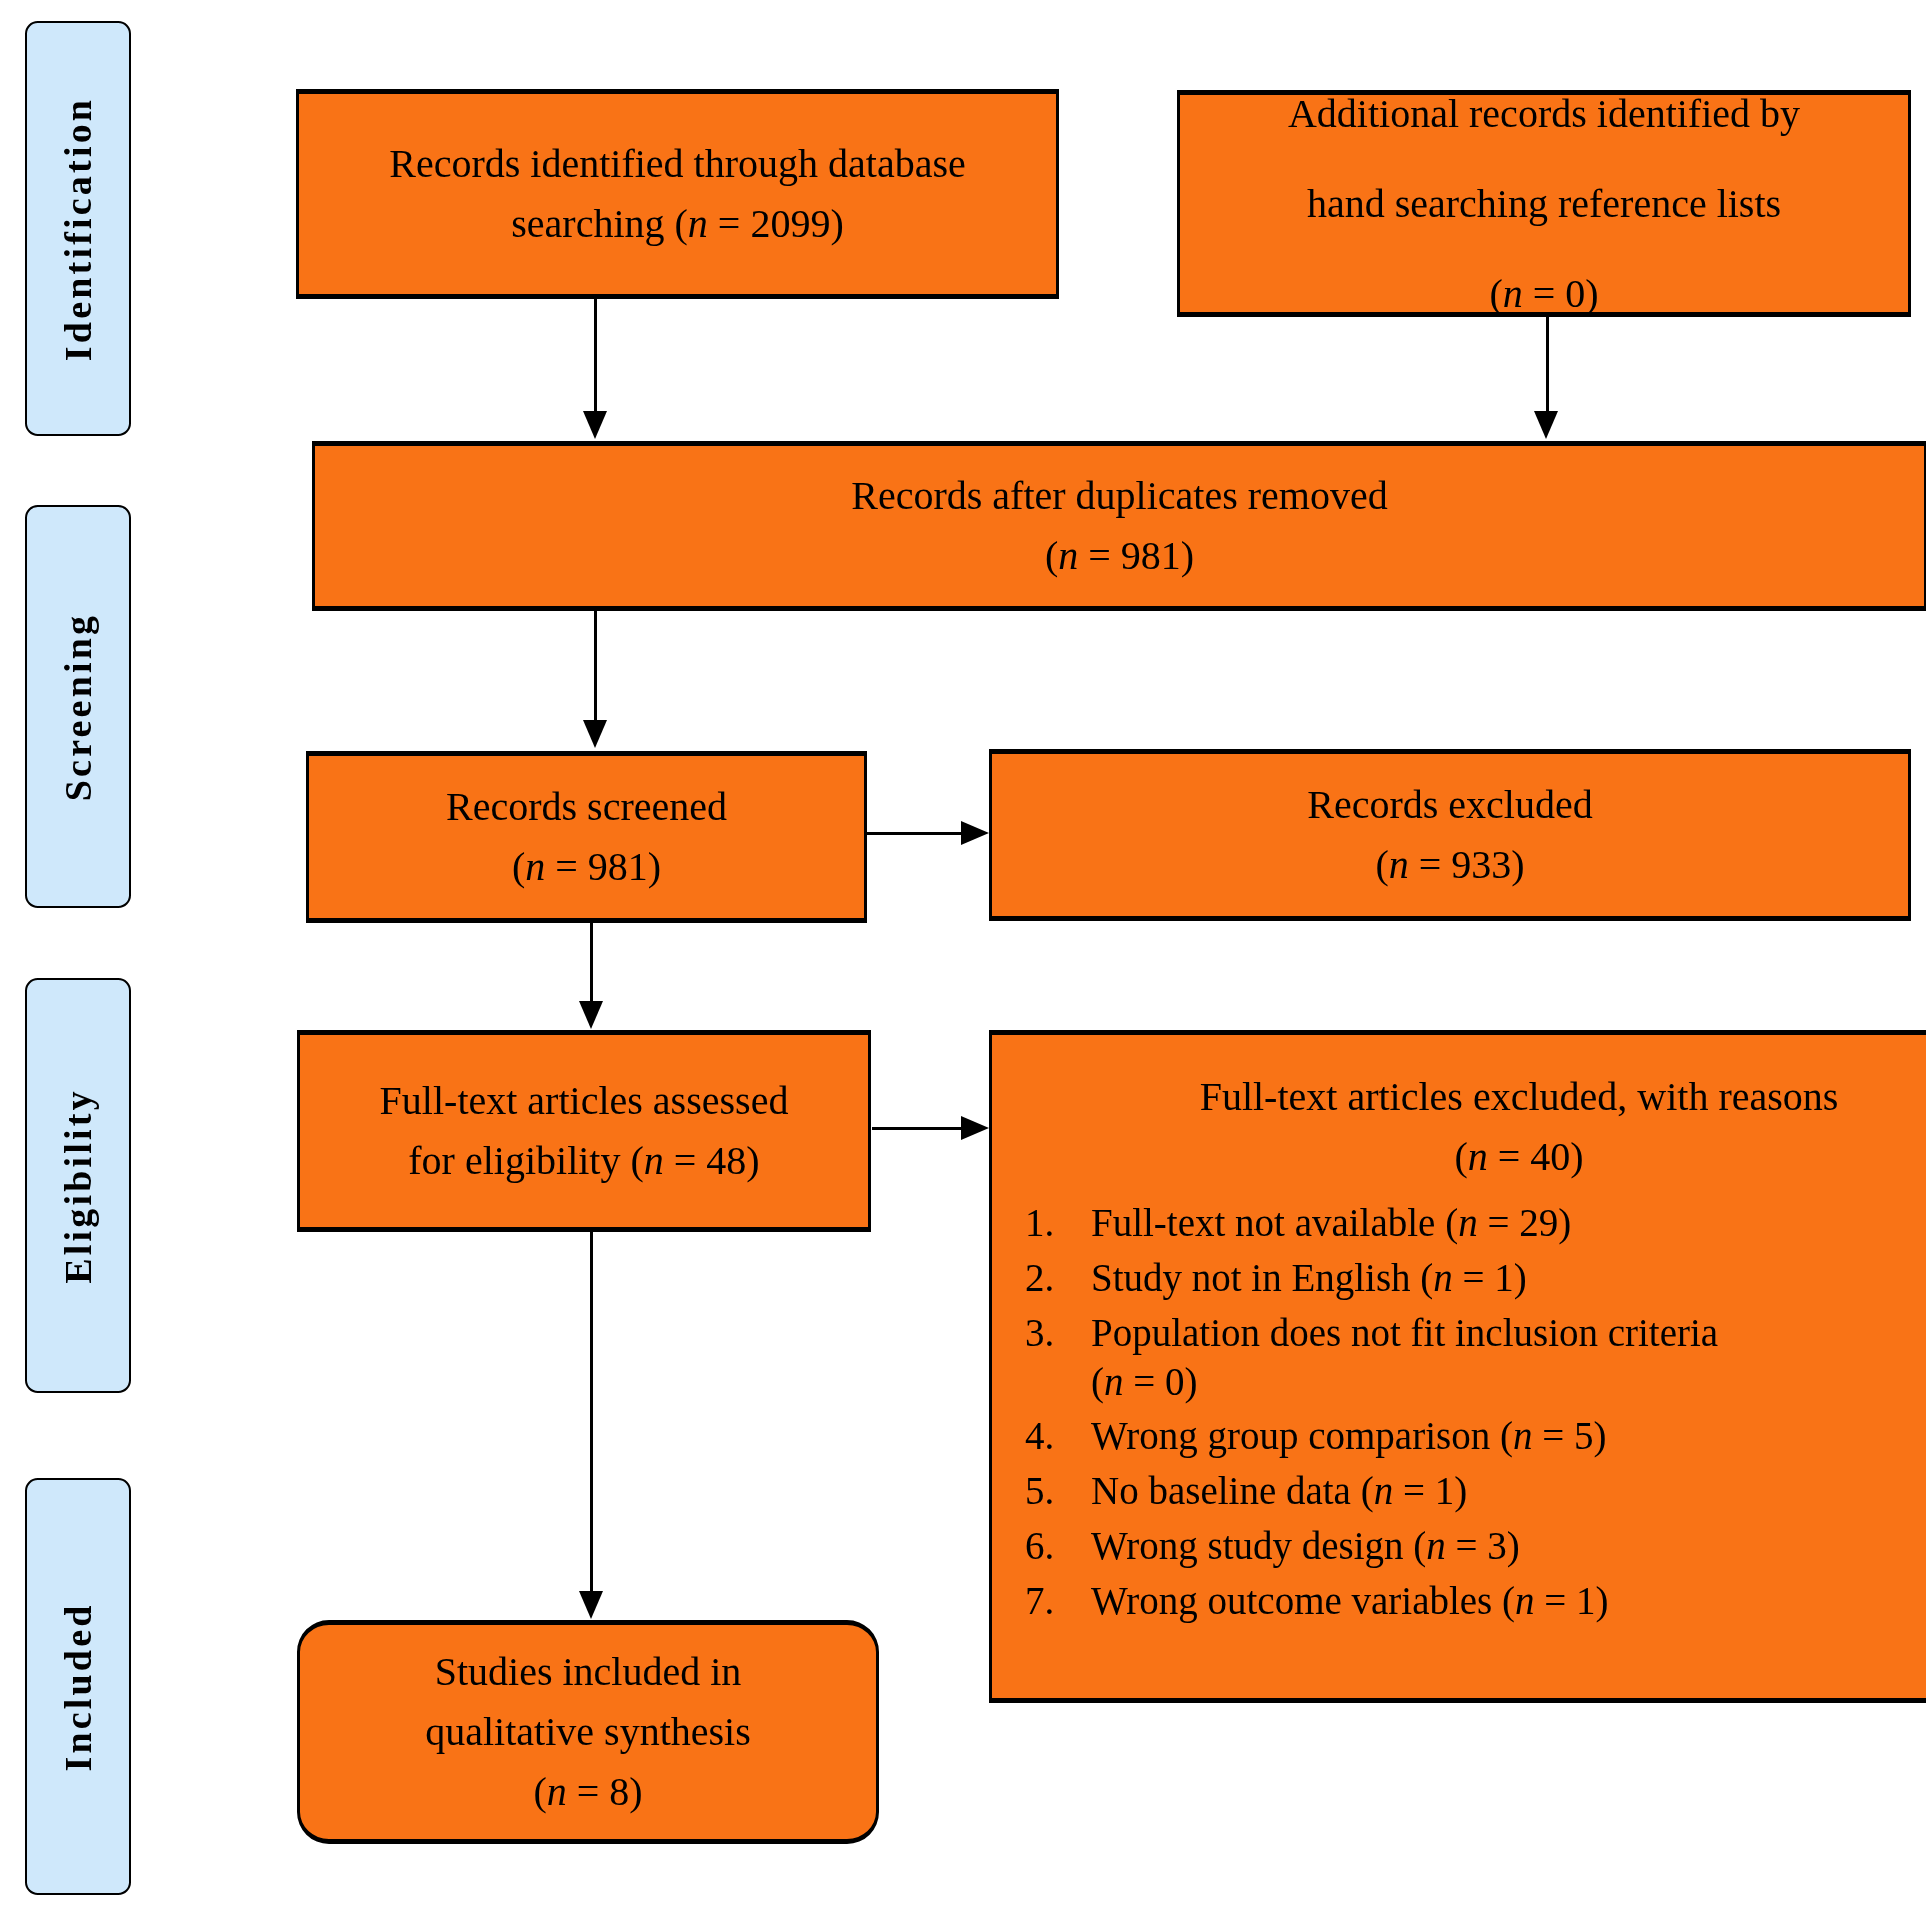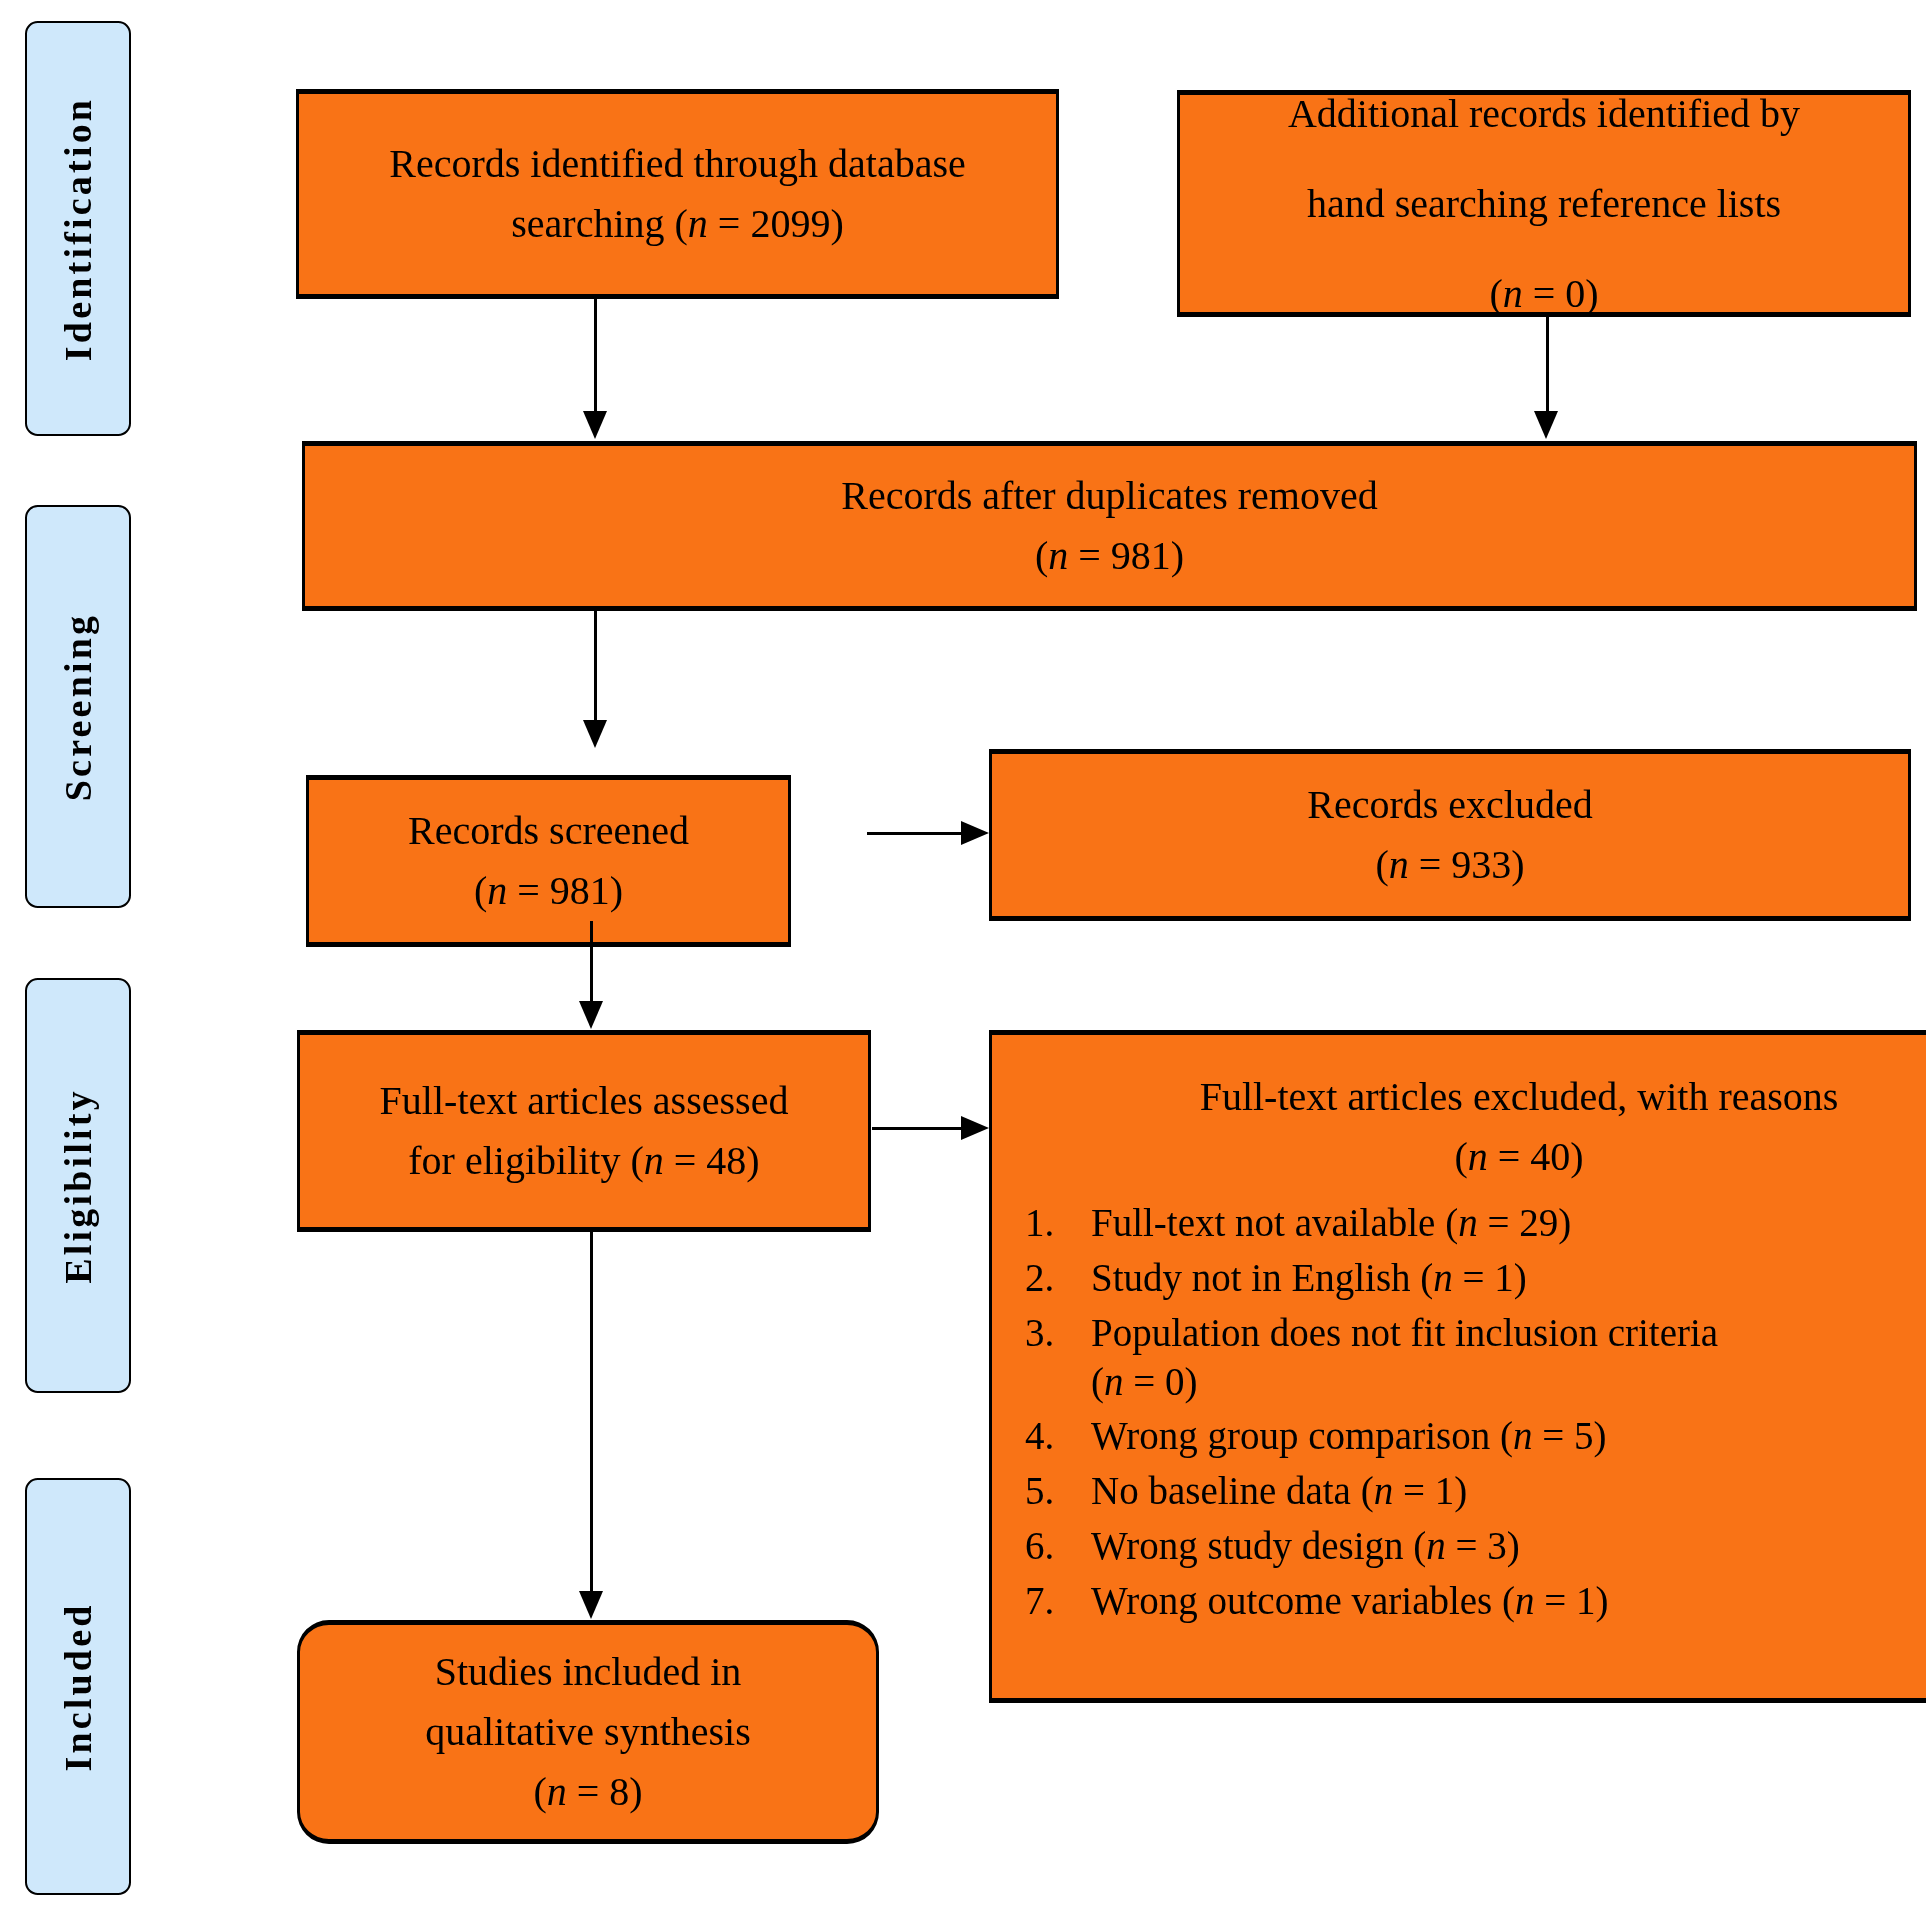--- a/index.html
+++ b/index.html
@@ -50,22 +50,22 @@
     display:flex;
     flex-direction:column;
     align-items:center;
     justify-content:center;
     text-align:center;
     font-size:40px;
     line-height:60px;
   }
   #box-db-search{left:296px;top:89px;width:763px;height:210px;}
   #box-hand-search{left:1177px;top:90px;width:734px;height:227px;gap:30px;}
-  #box-after-duplicates{left:302px;top:441px;width:1615px;height:170px;}
-  #box-screened{left:306px;top:775px;width:485px;height:172px;}
+  #box-after-duplicates{left:312px;top:441px;width:1615px;height:170px;}
+  #box-screened{left:306px;top:751px;width:561px;height:172px;}
   #box-excluded{left:989px;top:749px;width:922px;height:172px;}
   #box-fulltext-assessed{left:297px;top:1030px;width:574px;height:202px;}
   #box-fulltext-excluded{
     left:989px;top:1030px;width:1060px;height:673px;
     justify-content:flex-start;
     padding-top:32px;
   }
   #box-included-studies{left:297px;top:1620px;width:582px;height:224px;border-radius:32px;}
 
   

